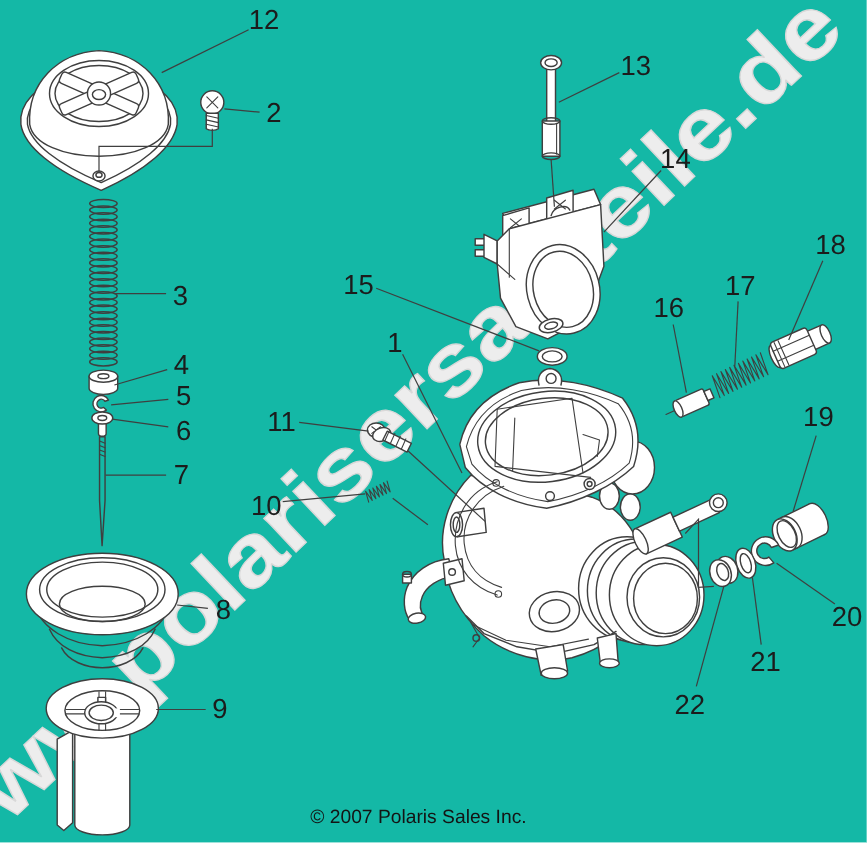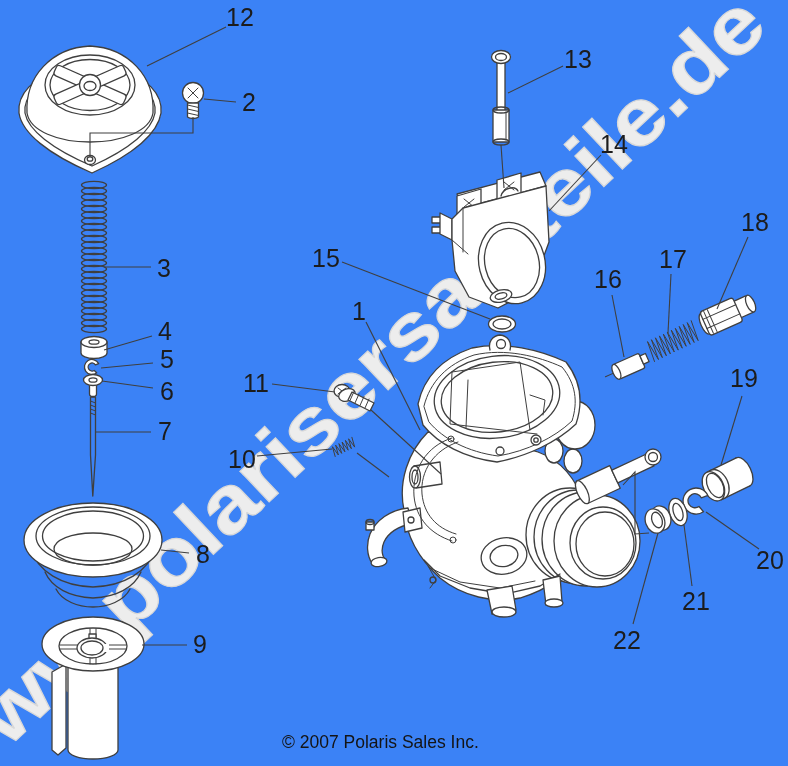--- a/index.html
+++ b/index.html
@@ -1,16 +1,16 @@
 <!DOCTYPE html>
 <html><head>
 <meta charset="utf-8">
 <style>
   html,body{margin:0;padding:0;background:#ffffff;}
-  .stage{position:relative;width:788px;height:766px;background:#3b82f6;overflow:hidden;
+  .stage{position:relative;width:788px;height:766px;background:#14b8a6;overflow:hidden;
          font-family:"Liberation Sans", sans-serif;}
   svg{display:block;}
   
   .art *{fill:none;stroke:#3f3f3f;stroke-width:1.3;stroke-linejoin:round;stroke-linecap:round;}
   .art .w{fill:#ffffff;}
   .art .wm{fill:#ffffff;stroke:none;}
   .art .thin{stroke-width:1;}
   .leader polyline{fill:none;stroke:#3f3f3f;stroke-width:1.1;}
   .labels text{font-family:"Liberation Sans",sans-serif;font-size:25px;fill:#1c1c1c;text-anchor:middle;}
   .copyright{font-family:"Liberation Sans",sans-serif;font-size:17.5px;fill:#141414;}

